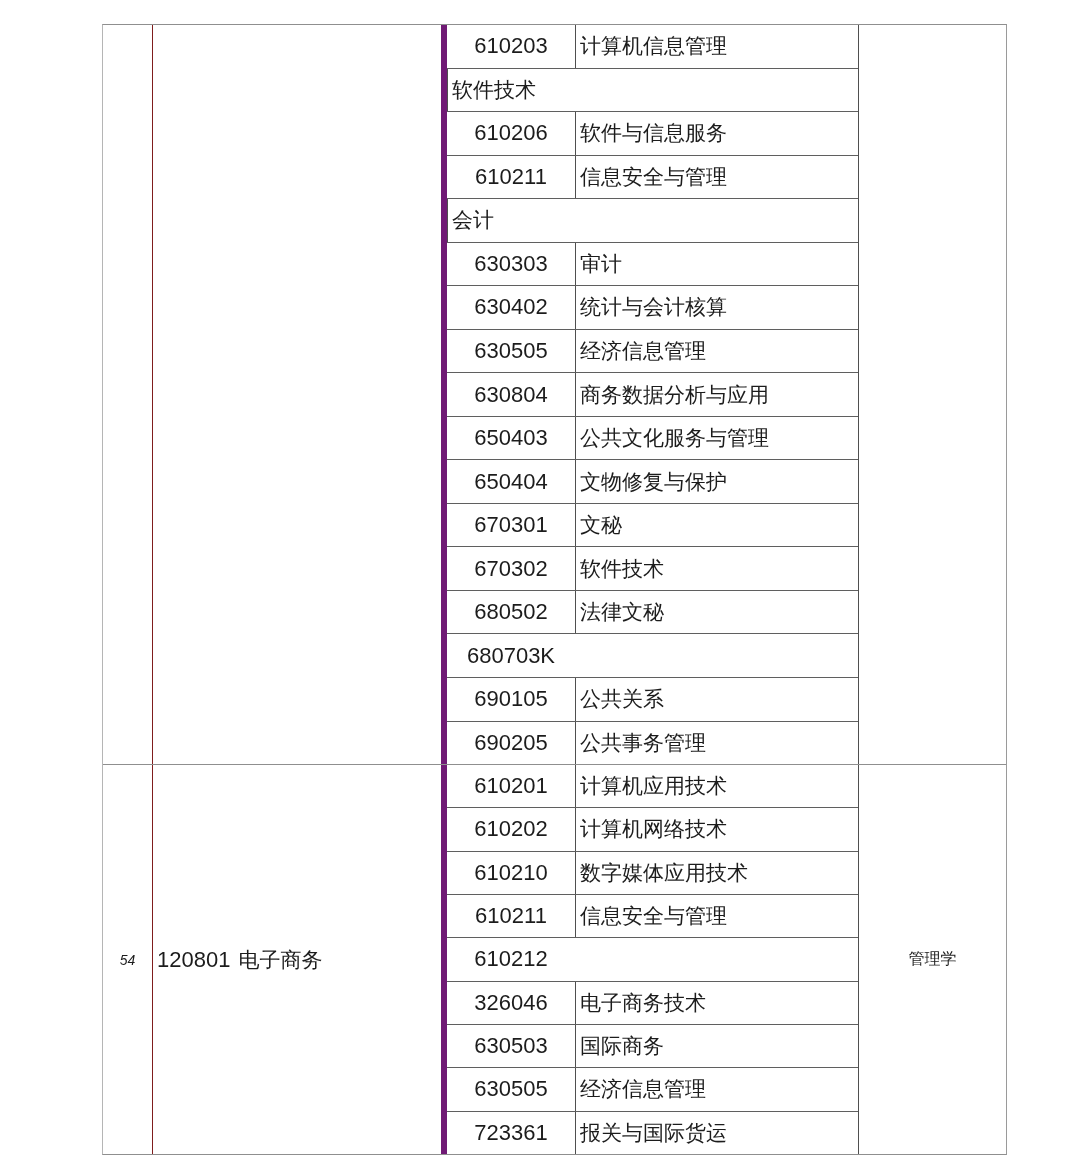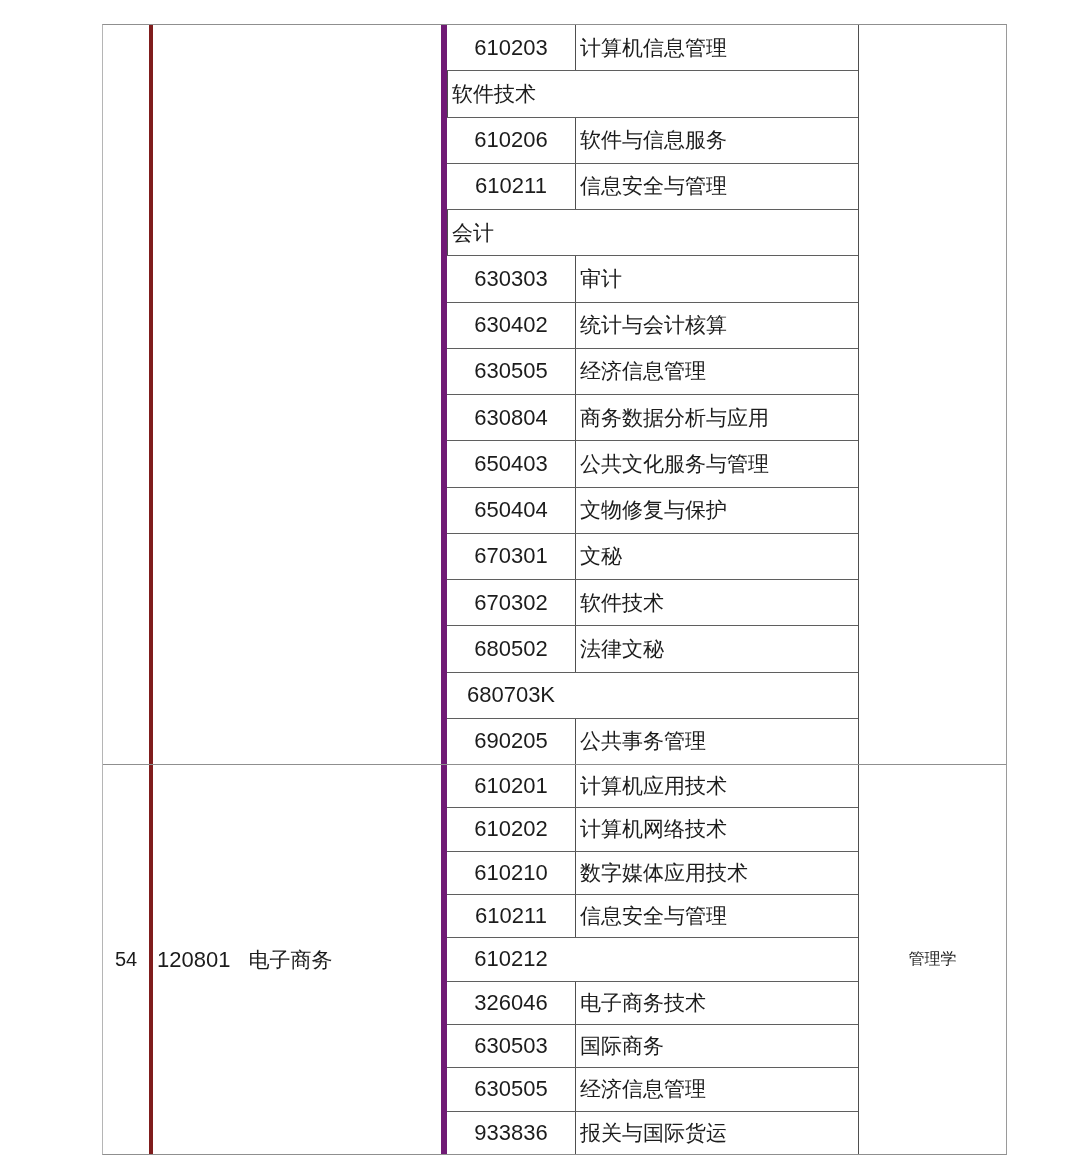--- a/index.html
+++ b/index.html
@@ -38,31 +38,32 @@
   }
   .section-0 { height: 739px; }
   .section-1 { height: 390px; border-top: 1px solid #8f8f8f; }
   .cell {
     box-sizing: border-box;
     display: flex;
     align-items: center;
   }
   .col-num {
     width: 50px;
-    border-right: 4px solid #7f1d1d;
+    border-right: 1px solid #7f1d1d;
     justify-content: center;
-    font-size: 20px;
+    font-size: 14px;
+    font-style: italic;
   }
   .col-major {
     width: 294px;
     border-right: 6px solid #701a75;
     padding-left: 4px;
   }
   .major-code { font-size: 22px; }
-  .major-name { font-size: 21px; margin-left: 18px; }
+  .major-name { font-size: 21px; margin-left: 8px; }
   .col-subs {
     width: 411px;
     display: flex;
     flex-direction: column;
   }
   .sub-row {
     flex: 1 1 0;
     display: flex;
     box-sizing: border-box;
   }
@@ -171,20 +172,24 @@
 
   <div class="sub-row">
     <div class="sub-code">680502</div>
     <div class="sub-name">法律文秘</div>
   </div>
 
   <div class="sub-row">
     <div class="sub-code">680703K</div>
   </div>
 
+  <div class="sub-row">
+    <div class="sub-code">690105</div>
+    <div class="sub-name">公共关系</div>
+  </div>
 
   <div class="sub-row">
     <div class="sub-code">690205</div>
     <div class="sub-name">公共事务管理</div>
   </div>
 </div>
       <div class="cell col-cat"></div>
     </div>
 
     <div class="section section-1">
@@ -227,21 +232,21 @@
     <div class="sub-code">630503</div>
     <div class="sub-name">国际商务</div>
   </div>
 
   <div class="sub-row">
     <div class="sub-code">630505</div>
     <div class="sub-name">经济信息管理</div>
   </div>
 
   <div class="sub-row">
-    <div class="sub-code">933836</div>
+    <div class="sub-code">723361</div>
     <div class="sub-name">报关与国际货运</div>
   </div>
 </div>
       <div class="cell col-cat">管理学</div>
     </div>
 
   </div>
 </div>
 
 </body></html>

